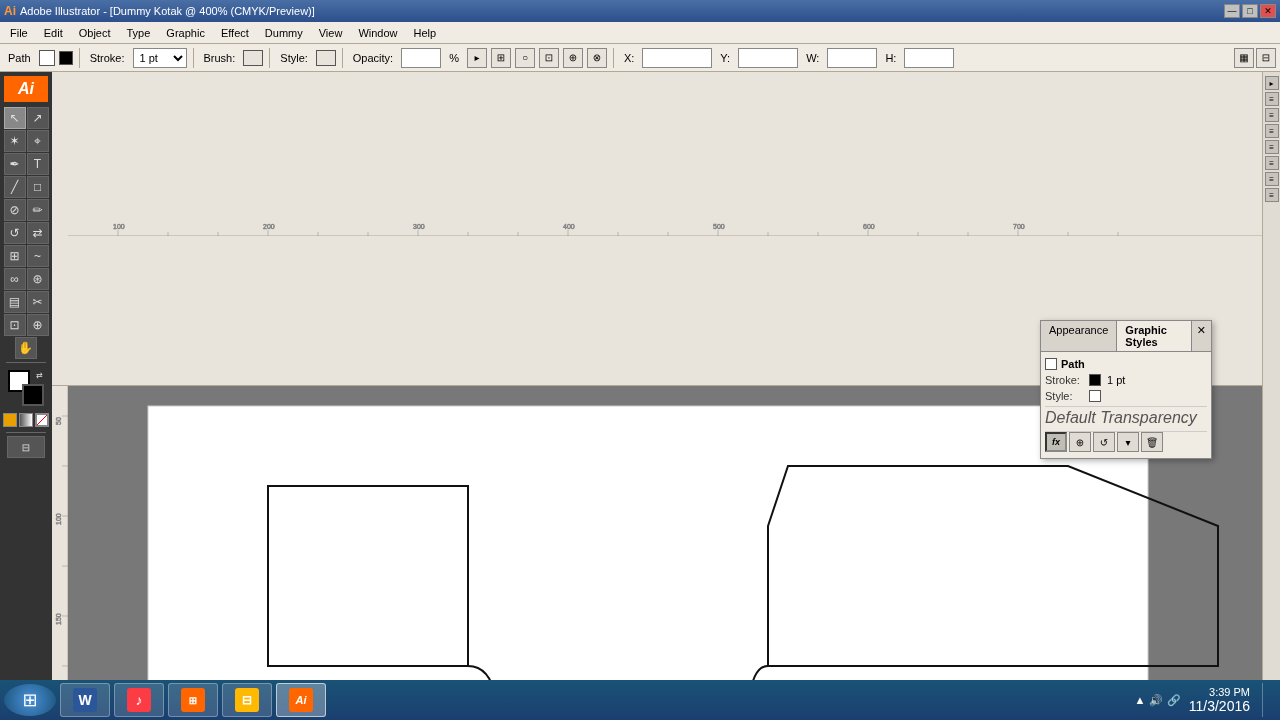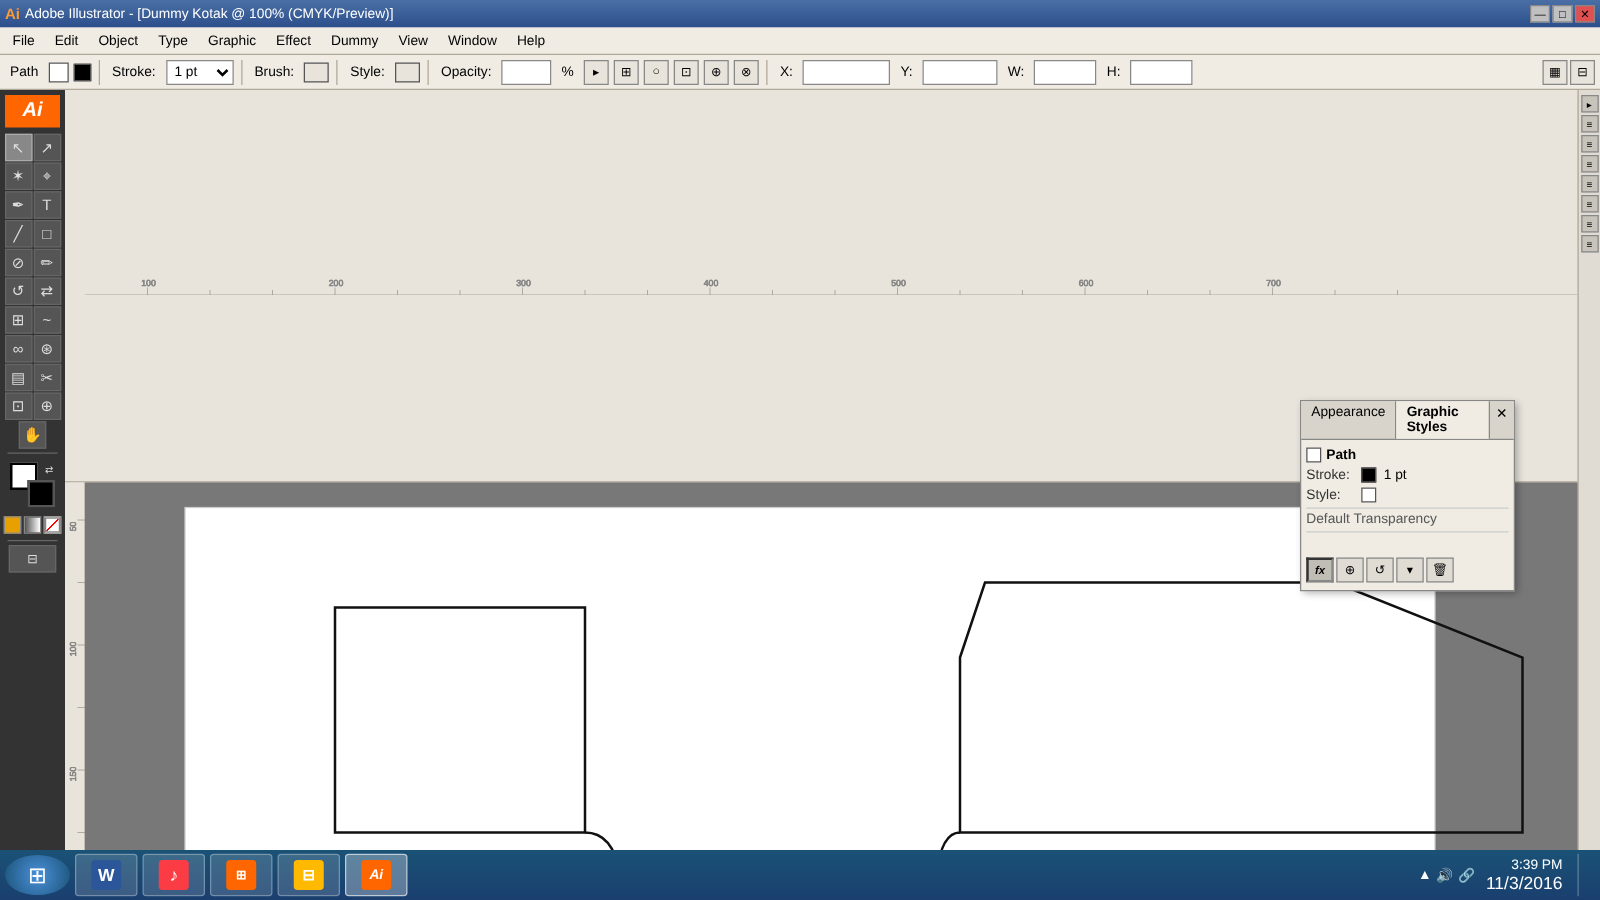--- a/index.html
+++ b/index.html
@@ -225,30 +225,31 @@
     .panel-row-label {
       font-weight: bold;
       font-size: 11px;
     }
     .panel-prop-label {
       min-width: 40px;
       font-size: 11px;
       color: #333;
     }
     .panel-section {
-      font-size: 11px;
+      font-size: 16px;
       color: #555;
       padding: 2px 0;
       border-top: 1px solid #ccc;
       margin-top: 2px;
+      font-style: italic;
     }
     .panel-icons-row {
       display: flex;
       gap: 2px;
-      padding: 20px 0 2px 0;
+      padding: 0 0 2px 0;
       border-top: 1px solid #ccc;
       margin-top: 2px;
     }
     .panel-icon-btn {
       width: 22px; height: 20px;
       background: #e0dcd4;
       border: 1px solid #888;
       cursor: pointer;
       display: flex; align-items: center; justify-content: center;
       font-size: 10px;
@@ -361,21 +362,21 @@
       border-bottom: 1px solid #b0a898;
       flex: 1;
     }
   </style>
 </head>
 <body>
 
 <div id="title-bar">
   <div id="title-bar-left">
     <span style="font-size:12px; font-weight:bold; color:#ff9933;">Ai</span>
-    <span>Adobe Illustrator - [Dummy Kotak @ 100% (CMYK/Preview)]</span>
+    <span>Adobe Illustrator - [Dummy Kotak @ 400% (CMYK/Preview)]</span>
   </div>
   <div id="title-bar-controls">
     <div class="title-btn">—</div>
     <div class="title-btn">□</div>
     <div class="title-btn close">✕</div>
   </div>
 </div>
 
 <div id="menu-bar">
   <div class="menu-item">File</div>

